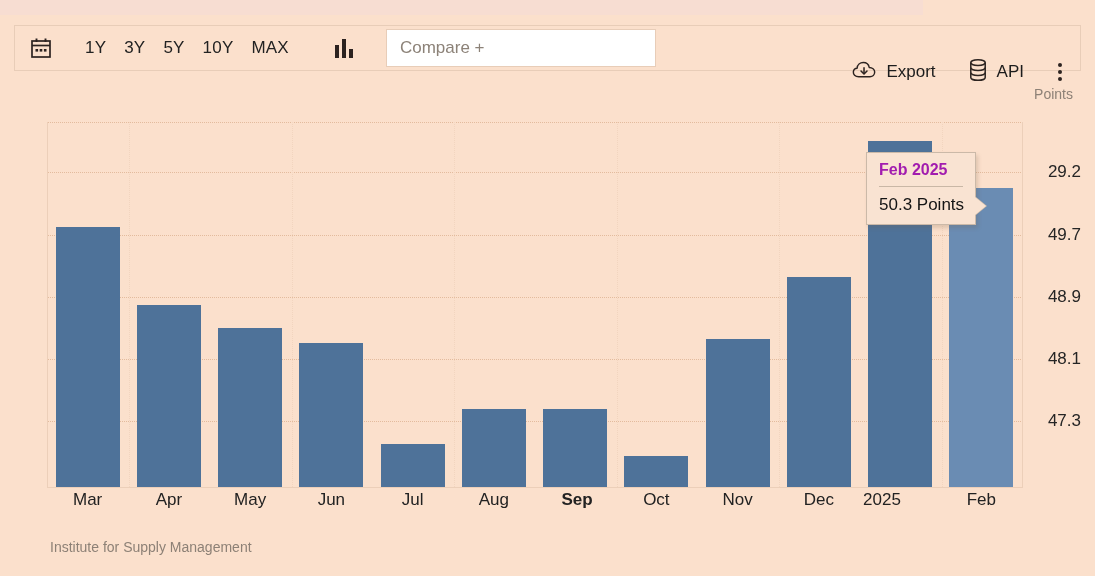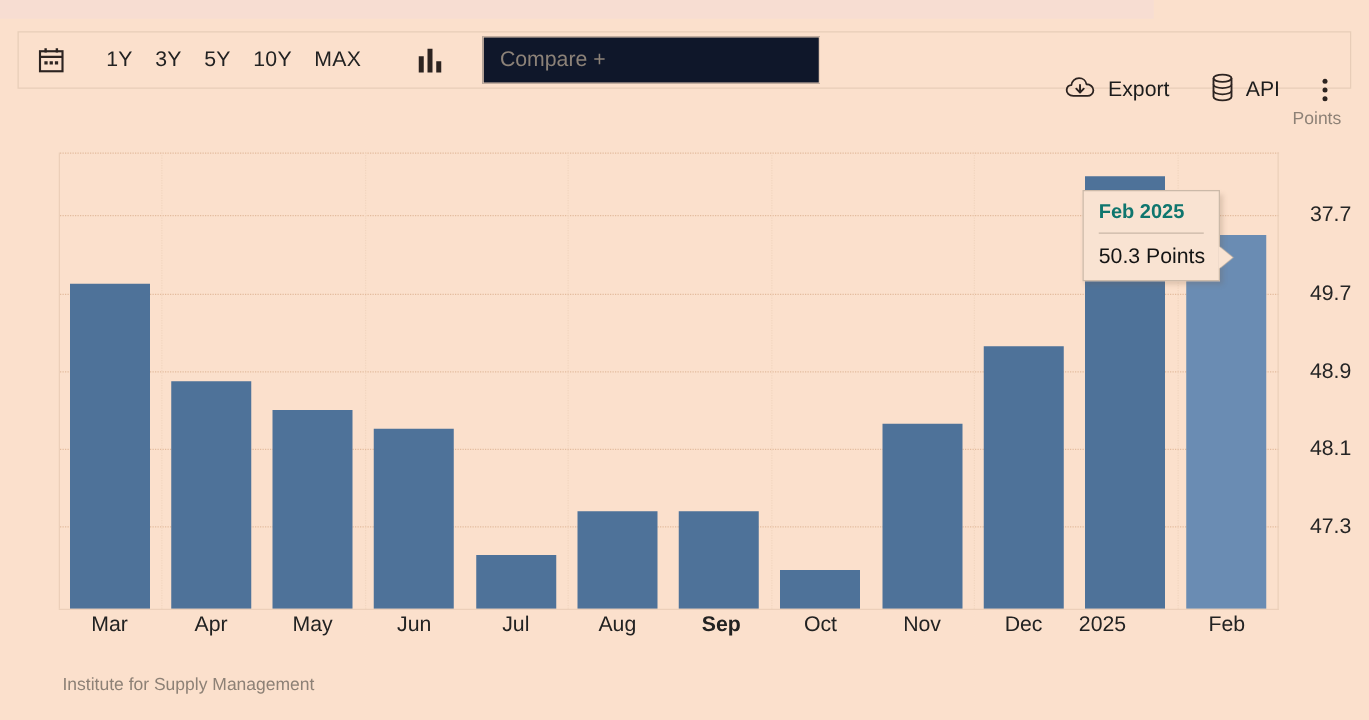--- a/index.html
+++ b/index.html
@@ -31,21 +31,21 @@
     font-family: "Liberation Sans", sans-serif;
   }
   .chart-type-icon { margin-left: 46px; display: flex; align-items: flex-end; gap: 3px; height: 20px; cursor: pointer; }
   .chart-type-icon i { display: block; width: 4px; background: #2c2320; border-radius: 0; }
   .chart-type-icon i.b1 { height: 13px; }
   .chart-type-icon i.b2 { height: 19px; }
   .chart-type-icon i.b3 { height: 9px; }
 
   .compare-box {
     margin-left: 33px; width: 270px; height: 38px;
-    border: 1px solid #e8cdb8; background: #0f172a;
+    border: 1px solid #e8cdb8; background: #ffffff;
     display: flex; align-items: center; padding-left: 13px;
   }
   .compare-box .ph { font-size: 17px; color: #8c8278; }
 
   .tb-right { margin-left: auto; display: flex; align-items: center; gap: 0; padding-right: 10px; margin-top: 48px; }
   .tb-item { display: flex; align-items: center; gap: 9px; cursor: pointer; margin-left: 32px; }
   .tb-item .lbl { font-size: 17px; color: #1c1c1c; }
   .kebab { display: flex; flex-direction: column; gap: 3px; margin-left: 34px; margin-right: 8px; cursor: pointer; }
   .kebab span { width: 4px; height: 4px; border-radius: 50%; background: #2c2320; }
 
@@ -98,21 +98,21 @@
   
   .tooltip {
     position: absolute; left: 866px; top: 152px; width: 110px;
     background: #f9e3d2;
     border: 1px solid #cbb9a8;
     box-shadow: 2px 3px 4px rgba(120,90,70,.22);
     padding: 8px 12px 9px 12px;
     z-index: 20;
   }
   .tooltip .tt-title {
-    font-size: 16px; font-weight: bold; color: #0f766e;
+    font-size: 16px; font-weight: bold; color: #a21caf;
     padding-bottom: 7px; border-bottom: 1px solid #c9b7a6;
     white-space: nowrap;
   }
   .tooltip .tt-value {
     font-size: 17px; color: #141414; padding-top: 8px; white-space: nowrap;
   }
   .tt-arrow {
     position: absolute; right: -11px; top: 44px;
     width: 0; height: 0;
     border-top: 9px solid transparent;
@@ -246,21 +246,21 @@
       <div class="xlabel" style="left: 365.625px;">Jul</div>
       <div class="xlabel" style="left: 446.875px;">Aug</div>
       <div class="xlabel" style="left: 530px; font-weight: bold;">Sep</div>
       <div class="xlabel" style="left: 609.375px;">Oct</div>
       <div class="xlabel" style="left: 690.625px;">Nov</div>
       <div class="xlabel" style="left: 771.875px; text-align: center;">Dec</div>
       <div class="xlabel" style="left: 835px;">2025</div>
       <div class="xlabel" style="left: 934.375px;">Feb</div>
     </div>
   <div id="yticks">
-      <div class="ytick" style="top: 172.479px;">37.7</div>
+      <div class="ytick" style="top: 172.479px;">29.2</div>
       <div class="ytick" style="top: 234.606px;">49.7</div>
       <div class="ytick" style="top: 296.734px;">48.9</div>
       <div class="ytick" style="top: 358.862px;">48.1</div>
       <div class="ytick" style="top: 420.989px;">47.3</div>
     </div>
 
   <div class="tooltip">
     <div class="tt-title">Feb 2025</div>
     <div class="tt-value">50.3 Points</div>
     <div class="tt-arrow"></div>

